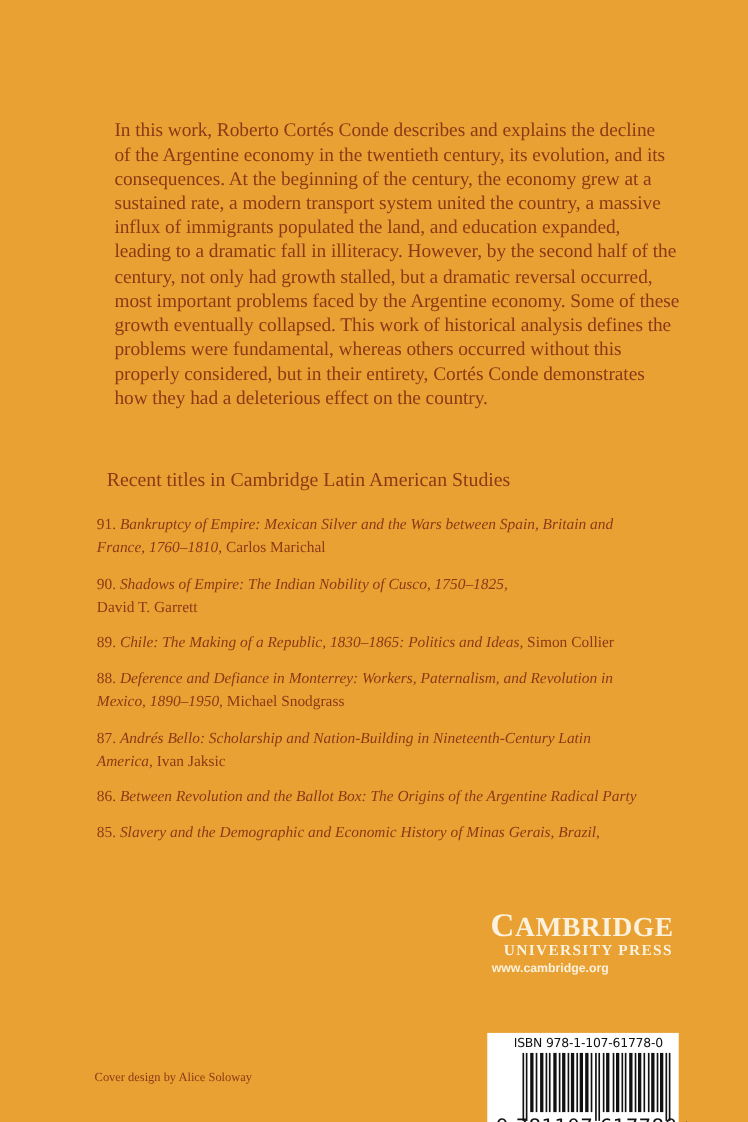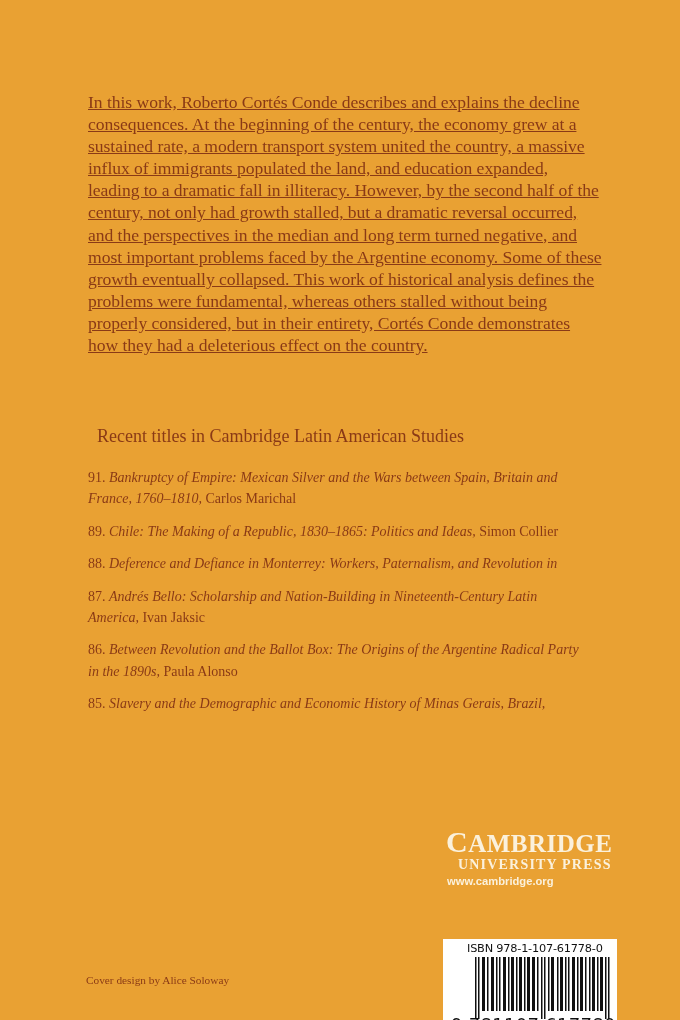--- a/index.html
+++ b/index.html
@@ -15,23 +15,22 @@
       font-family: "Liberation Serif", "DejaVu Serif", serif;
       color: #8A3A16;
     }
     .blurb {
       position: absolute;
       left: 88px;
       top: 91px;
       width: 520px;
       font-size: 17.6px;
       line-height: 22.1px;
-      margin: 0;
+      margin: 16px;
       letter-spacing: -0.05px;
-      text-decoration: underline;
     }
     .blurb .line {
       display: block;
       white-space: nowrap;
     }
     .series-heading {
       position: absolute;
       left: 97px;
       top: 424px;
       font-size: 18px;
@@ -135,53 +134,57 @@
       font-size: 11.3px;
       line-height: 14px;
       white-space: nowrap;
     }
   </style>
 </head>
 <body>
 
 <div class="blurb">
   <span class="line">In this work, Roberto Cortés Conde describes and explains the decline</span>
+  <span class="line">of the Argentine economy in the twentieth century, its evolution, and its</span>
   <span class="line">consequences. At the beginning of the century, the economy grew at a</span>
   <span class="line">sustained rate, a modern transport system united the country, a massive</span>
   <span class="line">influx of immigrants populated the land, and education expanded,</span>
   <span class="line">leading to a dramatic fall in illiteracy. However, by the second half of the</span>
   <span class="line">century, not only had growth stalled, but a dramatic reversal occurred,</span>
-  <span class="line">and the perspectives in the median and long term turned negative, and</span>
   <span class="line">most important problems faced by the Argentine economy. Some of these</span>
   <span class="line">growth eventually collapsed. This work of historical analysis defines the</span>
-  <span class="line">problems were fundamental, whereas others stalled without being</span>
+  <span class="line">problems were fundamental, whereas others occurred without this</span>
   <span class="line">properly considered, but in their entirety, Cortés Conde demonstrates</span>
   <span class="line">how they had a deleterious effect on the country.</span>
 </div>
 
 <h2 class="series-heading">Recent titles in Cambridge Latin American Studies</h2>
 
 <ul class="titles">
   <li>
     <span class="line"><span>91.</span> <i>Bankruptcy of Empire: Mexican Silver and the Wars between Spain, Britain and</i></span>
     <span class="line"><i>France, 1760–1810,</i> <span>Carlos Marichal</span></span>
   </li>
   <li>
+    <span class="line"><span>90.</span> <i>Shadows of Empire: The Indian Nobility of Cusco, 1750–1825,</i></span>
+    <span class="line"><span>David T. Garrett</span></span>
+  </li>
+  <li>
     <span class="line"><span>89.</span> <i>Chile: The Making of a Republic, 1830–1865: Politics and Ideas,</i> <span>Simon Collier</span></span>
   </li>
   <li>
     <span class="line"><span>88.</span> <i>Deference and Defiance in Monterrey: Workers, Paternalism, and Revolution in</i></span>
+    <span class="line"><i>Mexico, 1890–1950,</i> <span>Michael Snodgrass</span></span>
   </li>
   <li>
     <span class="line"><span>87.</span> <i>Andrés Bello: Scholarship and Nation-Building in Nineteenth-Century Latin</i></span>
     <span class="line"><i>America,</i> <span>Ivan Jaksic</span></span>
   </li>
   <li>
     <span class="line"><span>86.</span> <i>Between Revolution and the Ballot Box: The Origins of the Argentine Radical Party</i></span>
-    <span class="line"><i>in the 1890s,</i> <span>Paula Alonso</span></span>
   </li>
   <li>
     <span class="line"><span>85.</span> <i>Slavery and the Demographic and Economic History of Minas Gerais, Brazil,</i></span>
   </li>
 </ul>
 
 <div class="logo">
   <div class="cambridge"><span class="big">C</span><span>AMBRIDGE</span></div>
   <div class="press">UNIVERSITY PRESS</div>
   <div class="url">www.cambridge.org</div>

